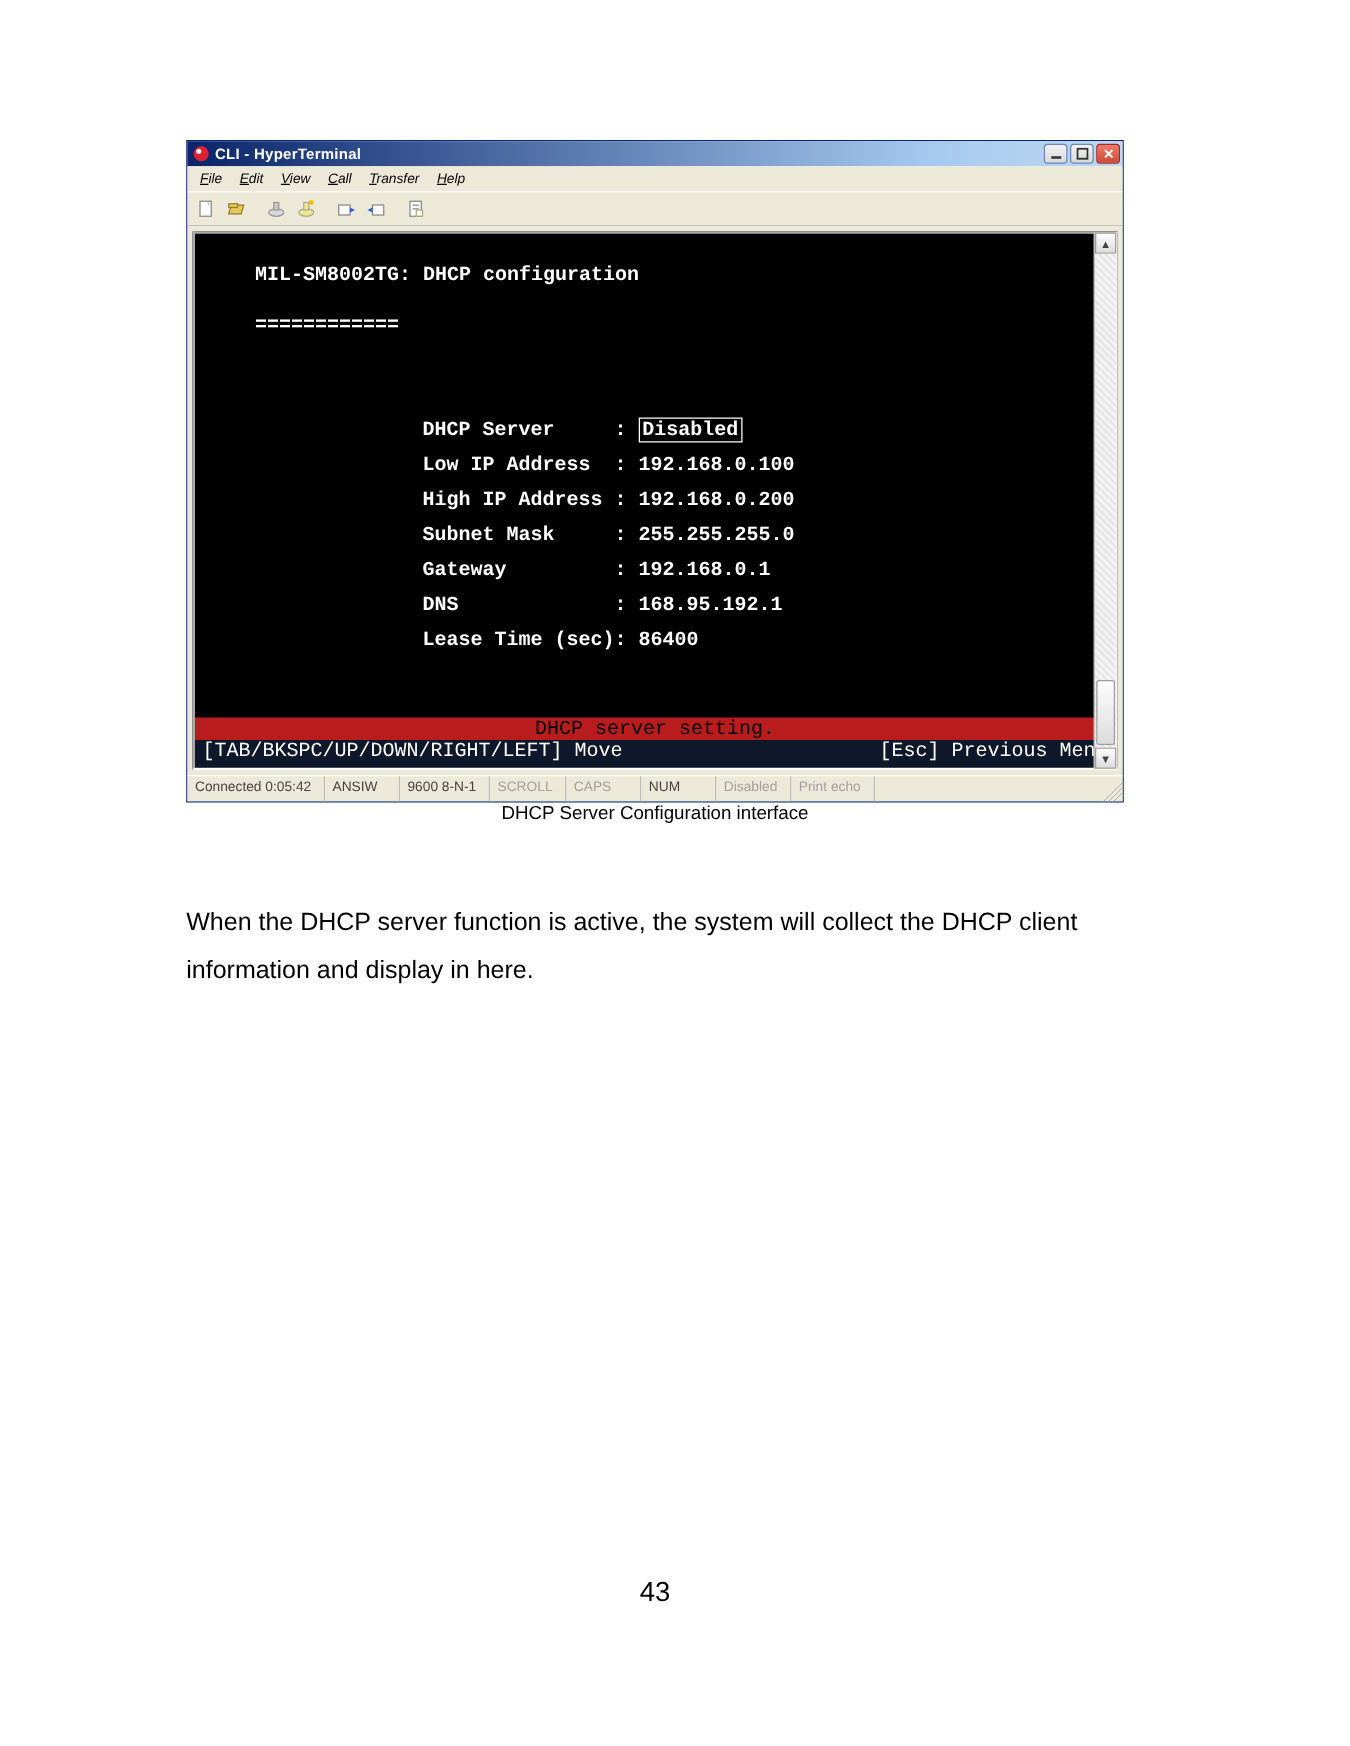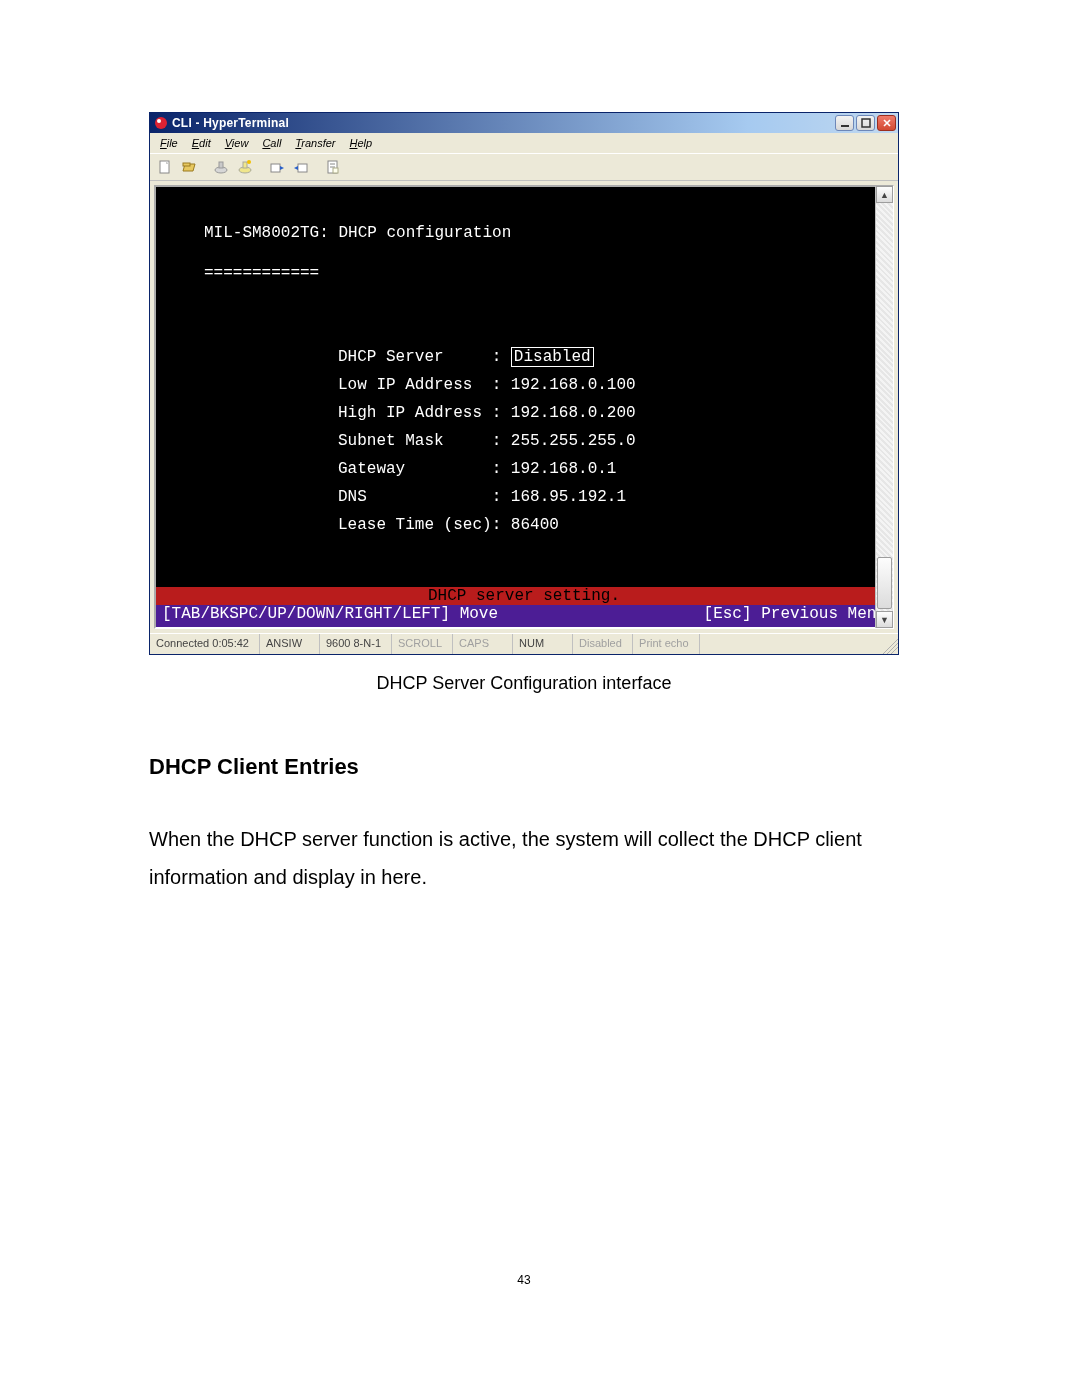--- a/index.html
+++ b/index.html
@@ -143,45 +143,46 @@
     background:linear-gradient(#fdfdfd,#dcdcdc);
     border:1px solid #9d9d9d;
     border-radius:2px;
   }
 
   .term {
     font-family: "Courier New", Courier, monospace;
     font-size: 16px;
     line-height: 20px;
     color:#fff;
-    padding: 16px 24px 8px 12px;
+    padding: 3px 24px 8px 12px;
     min-height: 380px;
     box-sizing:border-box;
     white-space: pre;
+    font-weight: bold;
   }
   .term .hdr { margin-left: 36px; }
   .term .hr  { margin-left: 36px; letter-spacing:0; }
   .term table.cfg { margin-left: 170px; border-collapse:collapse; }
   .term table.cfg td { padding: 4px 0; vertical-align: top; }
   .term table.cfg td.lab { min-width: 150px; }
   .term table.cfg td.val {  }
   .selbox { border:1px solid #fff; padding:0 2px; }
 
   .barline {
     background:#b91c1c;
     color:#000;
     padding: 0 6px;
     text-align:center;
     font-family:"Courier New",monospace;
     font-size:16px;
   }
   .navline {
     display:flex;
     color:#fff;
-    background:#4c1d95;
+    background:#0f172a;
     font-family:"Courier New",monospace;
     font-size:16px;
     padding:0 6px 4px 6px;
   }
   .navline .right{ margin-left:auto; }
 
   
   .statusbar {
     height:20px;
     background:#ece9d8;
@@ -206,42 +207,41 @@
     width:18px;
     background:
       linear-gradient(135deg, transparent 60%, #b0b0b0 60%, #b0b0b0 62%, transparent 62%),
       linear-gradient(135deg, transparent 70%, #b0b0b0 70%, #b0b0b0 72%, transparent 72%),
       linear-gradient(135deg, transparent 80%, #b0b0b0 80%, #b0b0b0 82%, transparent 82%);
   }
 
   
   .caption {
     text-align:center;
-    font-size:18px;
-    margin-top: 18px;
+    font-size:15px;
   }
   .doc-section {
     width: 750px;
     margin: 60px auto 0 auto;
   }
   .h2like {
     font-size: 22px;
     font-weight: bold;
     margin-bottom: 40px;
   }
   .para {
     font-size: 20px;
     line-height: 1.9;
   }
   .pagenum {
     position:absolute;
     bottom: 110px;
     left:0; right:0;
     text-align:center;
-    font-size:12px;
+    font-size:22px;
   }
 </style>
 </head>
 <body>
 
 <div class="page">
 
   <div class="screenshot-frame">
 
     <div class="tb">
@@ -367,18 +367,17 @@
       <div class="cell">NUM</div>
       <div class="cell dim">Disabled</div>
       <div class="cell dim">Print echo</div>
       <div class="grip"></div>
     </div>
   </div>
 
   <div class="caption">DHCP Server Configuration interface</div>
 
   <div class="doc-section">
-    <div class="h2like">DHCP Client Entries</div>
     <div class="para">When the DHCP server function is active, the system will collect the DHCP client information and display in here.</div>
   </div>
 
   <div class="pagenum">43</div>
 </div>
 
 </body></html>

